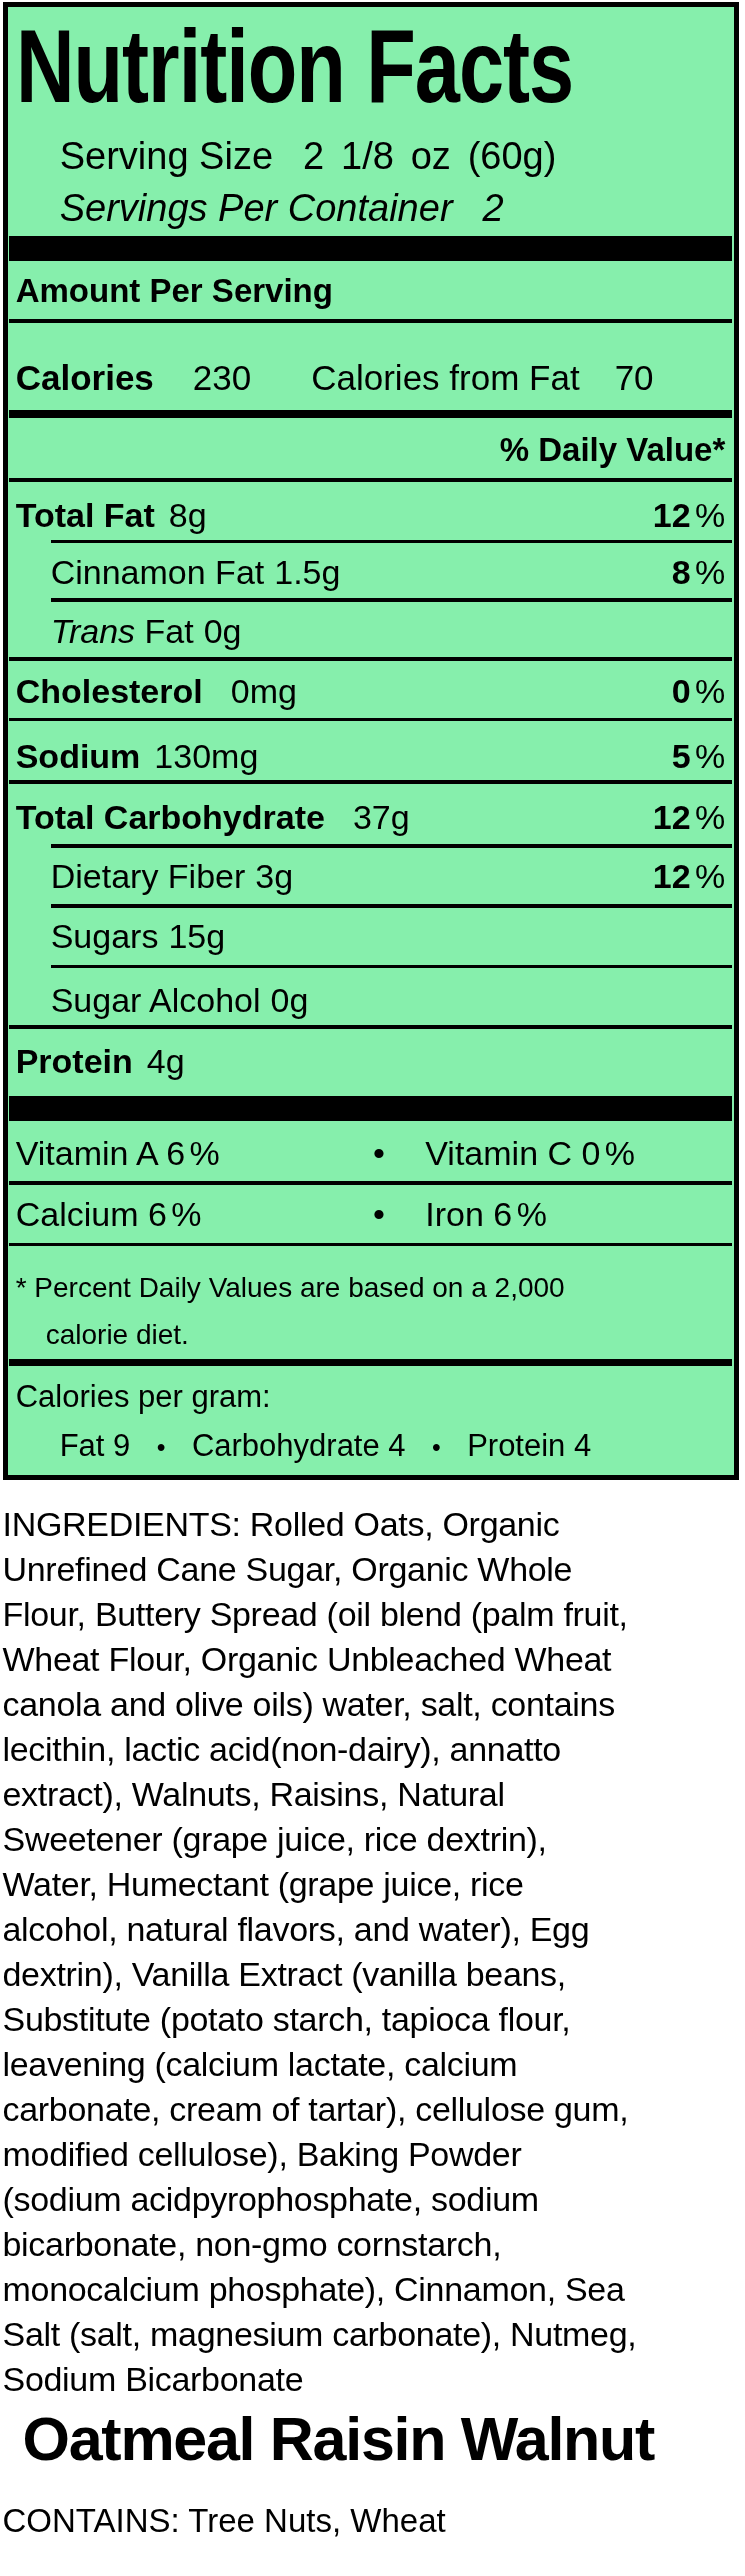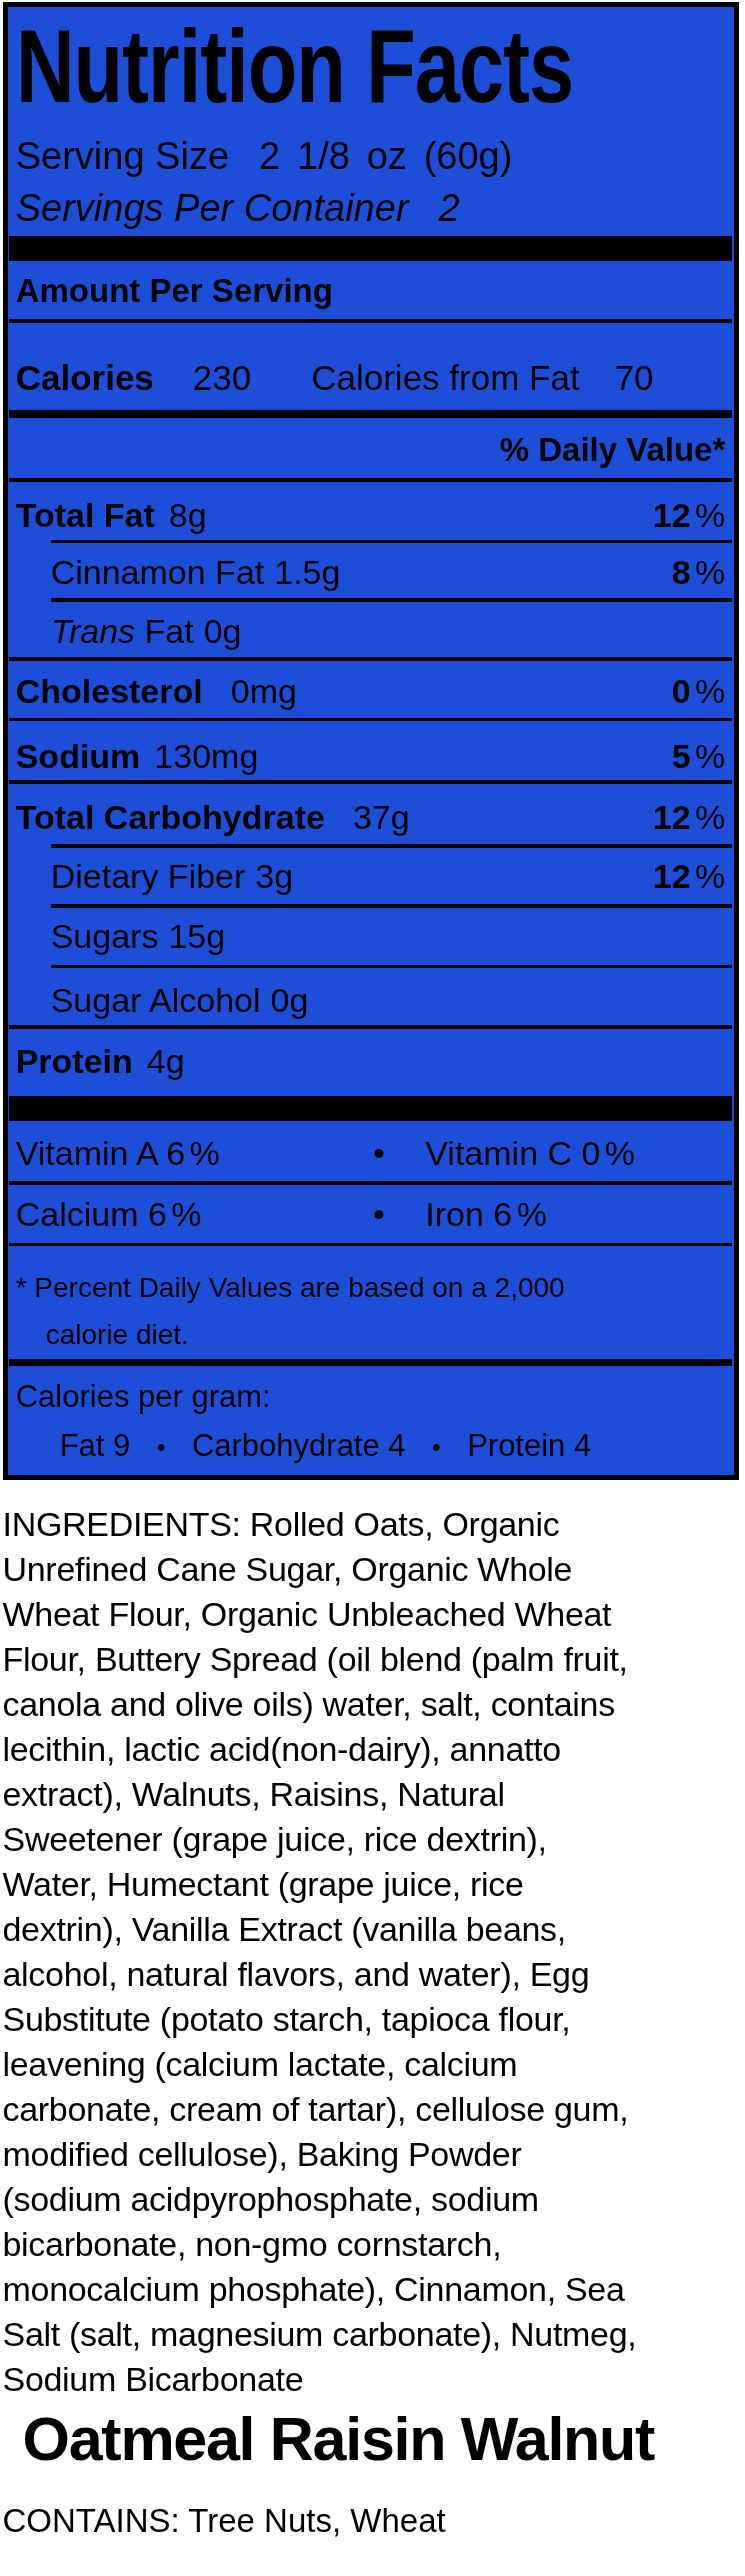--- a/index.html
+++ b/index.html
@@ -7,30 +7,30 @@
     width:746px;height:2576px;overflow:hidden;position:relative;
     font-family:"Liberation Sans",sans-serif;color:#000;
     -webkit-font-smoothing:antialiased;
   }
   .label{
     box-sizing:border-box;
     margin:1.9px 0 0 2.5px;
     width:736px;
     border:5.7px solid #000;
     padding:0 8.2px 11.3px 8.2px;
-    background:#1d4ed8;
+    background:#86efac;
   }
   
   .nf-title{
     margin:7.5px 0 0 0;
     font-size:104px;line-height:104px;font-weight:bold;
     letter-spacing:-1.3px;white-space:nowrap;
     transform:scaleX(0.78);transform-origin:left center;
   }
-  .srow{margin-top:16.4px;font-size:38px;line-height:42px;white-space:nowrap;}
+  .srow{margin-top:16.4px;font-size:38px;line-height:42px;white-space:nowrap;margin-left:44px;}
   .srow.s2{margin-top:10px;font-style:italic;}
   .srow .sv{margin-left:30px;word-spacing:6.3px;}
   
   .bar{height:25px;background:#000;margin:7.5px -7px 0 -7px;}
   .bar.b2{margin-top:16.4px;}
   .ln{height:3.8px;background:#000;margin:8.8px -7px 0 -7px;}
   .ln.ind{margin-left:35px;}
   .ln.t12{height:7.5px;}
   .ln.t10{height:6.3px;}
   
@@ -195,29 +195,29 @@
       <span>Carbohydrate 4</span>
       <span class="dot">•</span>
       <span>Protein 4</span>
     </div>
 
   </section>
 
   <section class="ingredients">
     <div class="ing-line">INGREDIENTS: Rolled Oats, Organic</div>
     <div class="ing-line">Unrefined Cane Sugar, Organic Whole</div>
+    <div class="ing-line">Flour, Buttery Spread (oil blend (palm fruit,</div>
     <div class="ing-line">Wheat Flour, Organic Unbleached Wheat</div>
-    <div class="ing-line">Flour, Buttery Spread (oil blend (palm fruit,</div>
     <div class="ing-line">canola and olive oils) water, salt, contains</div>
     <div class="ing-line">lecithin, lactic acid(non-dairy), annatto</div>
     <div class="ing-line">extract), Walnuts, Raisins, Natural</div>
     <div class="ing-line">Sweetener (grape juice, rice dextrin),</div>
     <div class="ing-line">Water, Humectant (grape juice, rice</div>
+    <div class="ing-line">alcohol, natural flavors, and water), Egg</div>
     <div class="ing-line">dextrin), Vanilla Extract (vanilla beans,</div>
-    <div class="ing-line">alcohol, natural flavors, and water), Egg</div>
     <div class="ing-line">Substitute (potato starch, tapioca flour,</div>
     <div class="ing-line">leavening (calcium lactate, calcium</div>
     <div class="ing-line">carbonate, cream of tartar), cellulose gum,</div>
     <div class="ing-line">modified cellulose), Baking Powder</div>
     <div class="ing-line">(sodium acidpyrophosphate, sodium</div>
     <div class="ing-line">bicarbonate, non-gmo cornstarch,</div>
     <div class="ing-line">monocalcium phosphate), Cinnamon, Sea</div>
     <div class="ing-line">Salt (salt, magnesium carbonate), Nutmeg,</div>
     <div class="ing-line">Sodium Bicarbonate</div>
   </section>

